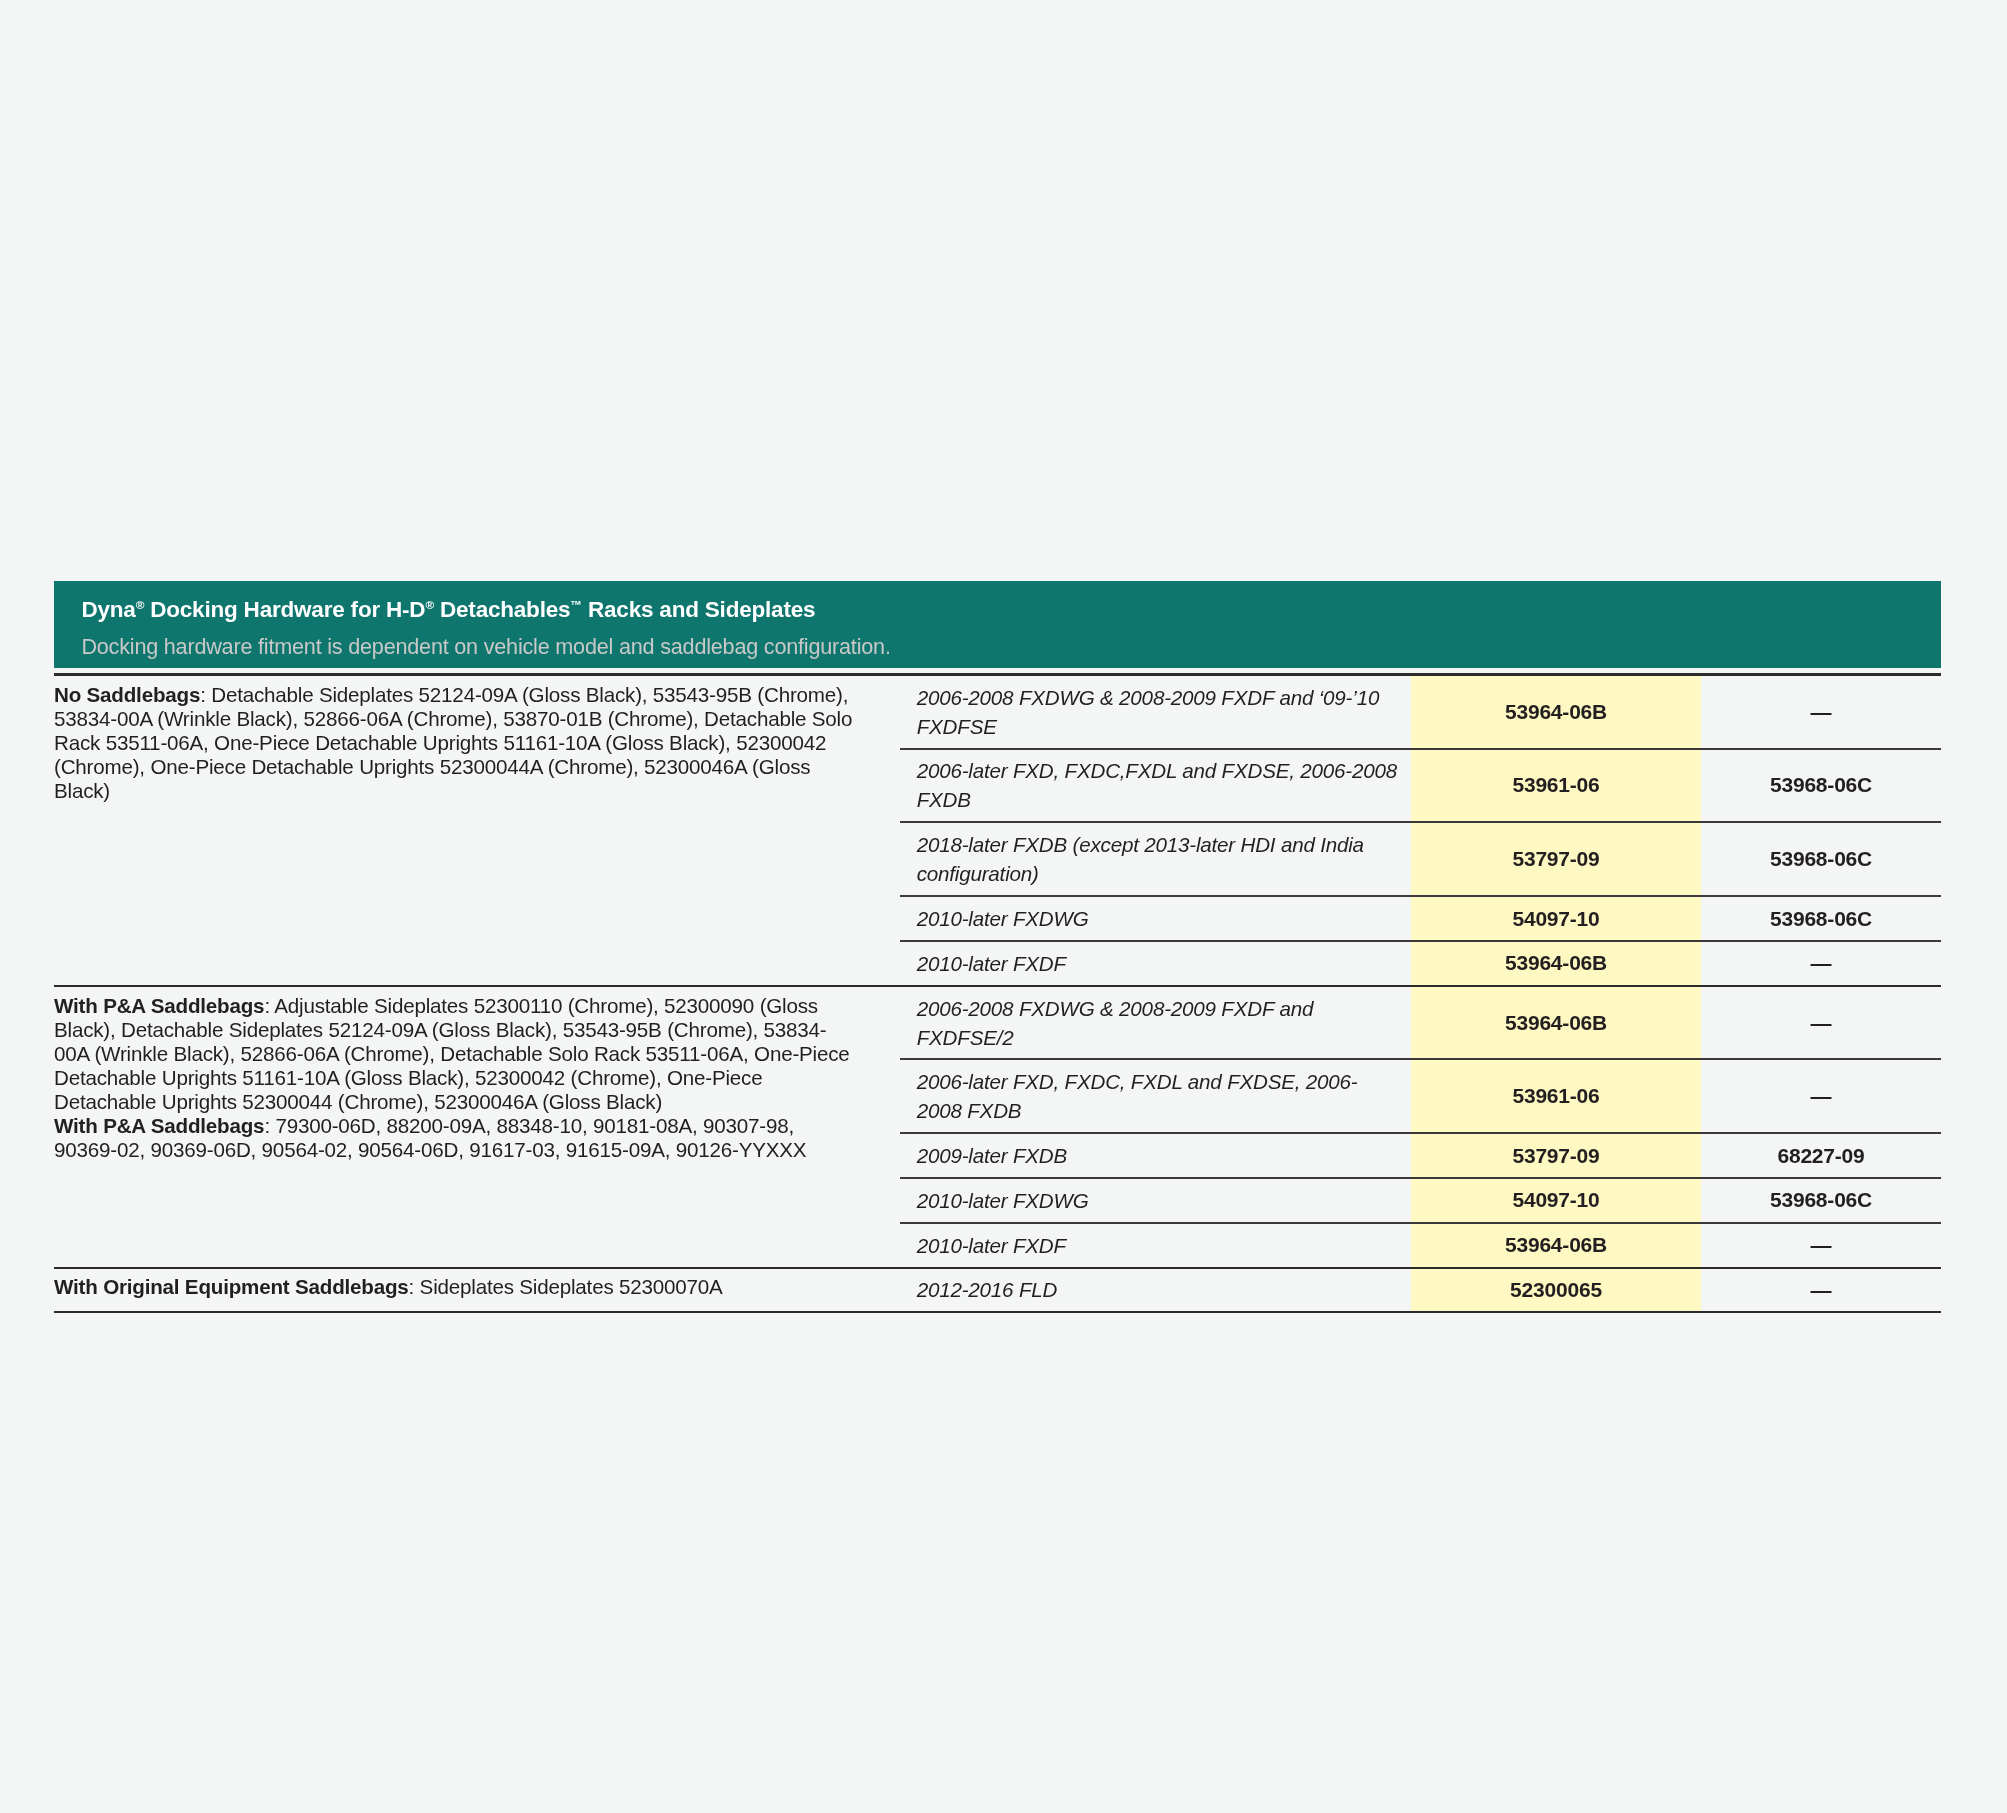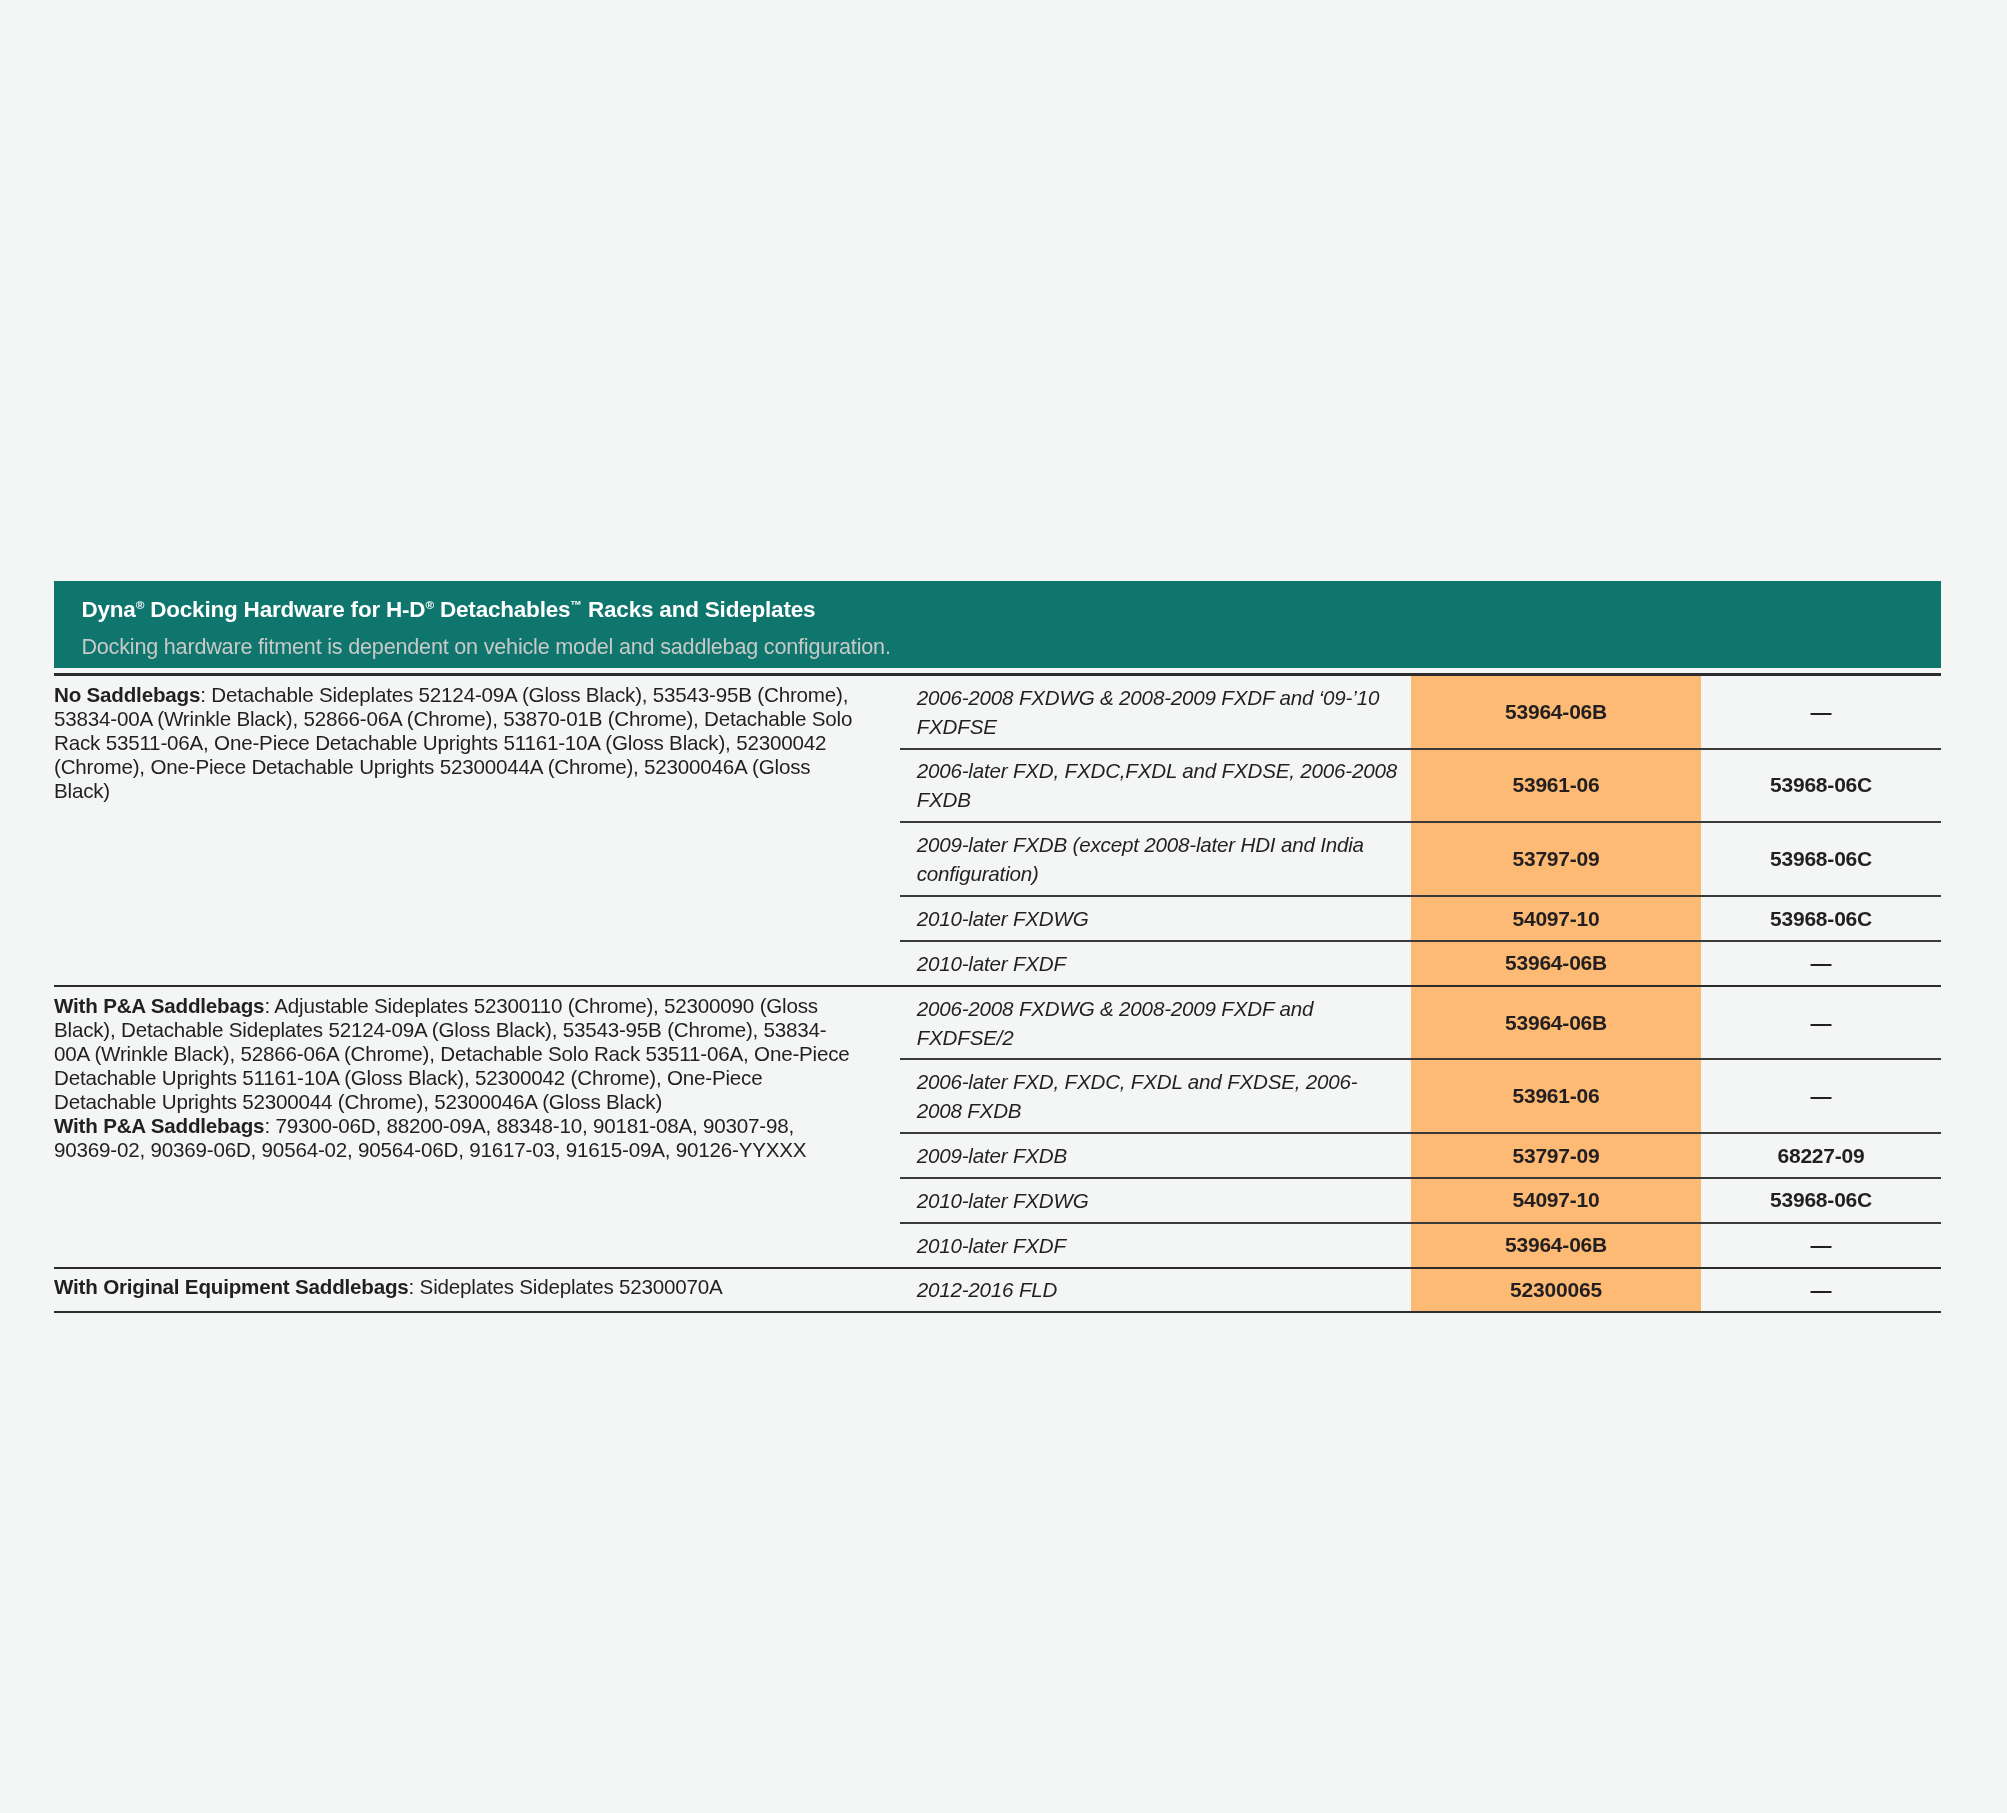--- a/index.html
+++ b/index.html
@@ -91,21 +91,21 @@
     display: flex;
     align-items: center;
     justify-content: center;
     font-weight: bold;
     font-size: 21px;
     padding: 6.9px 0;
     box-sizing: border-box;
   }
   .part-primary {
     width: 290px;
-    background: #fdba74;
+    background: #fef9c3;
   }
   .part-secondary {
     flex: 1;
   }
 </style>
 </head>
 <body>
 
 <div class="fitment-table">
 
@@ -129,21 +129,21 @@
       </div>
       <div class="row">
         <div class="model-cell">
             <span>2006-later FXD, FXDC,FXDL and FXDSE, 2006-2008 FXDB</span>
           </div>
         <div class="part-cell part-primary">53961-06</div>
         <div class="part-cell part-secondary">53968-06C</div>
       </div>
       <div class="row">
         <div class="model-cell">
-            <span>2009-later FXDB (except 2008-later HDI and India configuration)</span>
+            <span>2018-later FXDB (except 2013-later HDI and India configuration)</span>
           </div>
         <div class="part-cell part-primary">53797-09</div>
         <div class="part-cell part-secondary">53968-06C</div>
       </div>
       <div class="row">
         <div class="model-cell">
             <span>2010-later FXDWG</span>
           </div>
         <div class="part-cell part-primary">54097-10</div>
         <div class="part-cell part-secondary">53968-06C</div>

